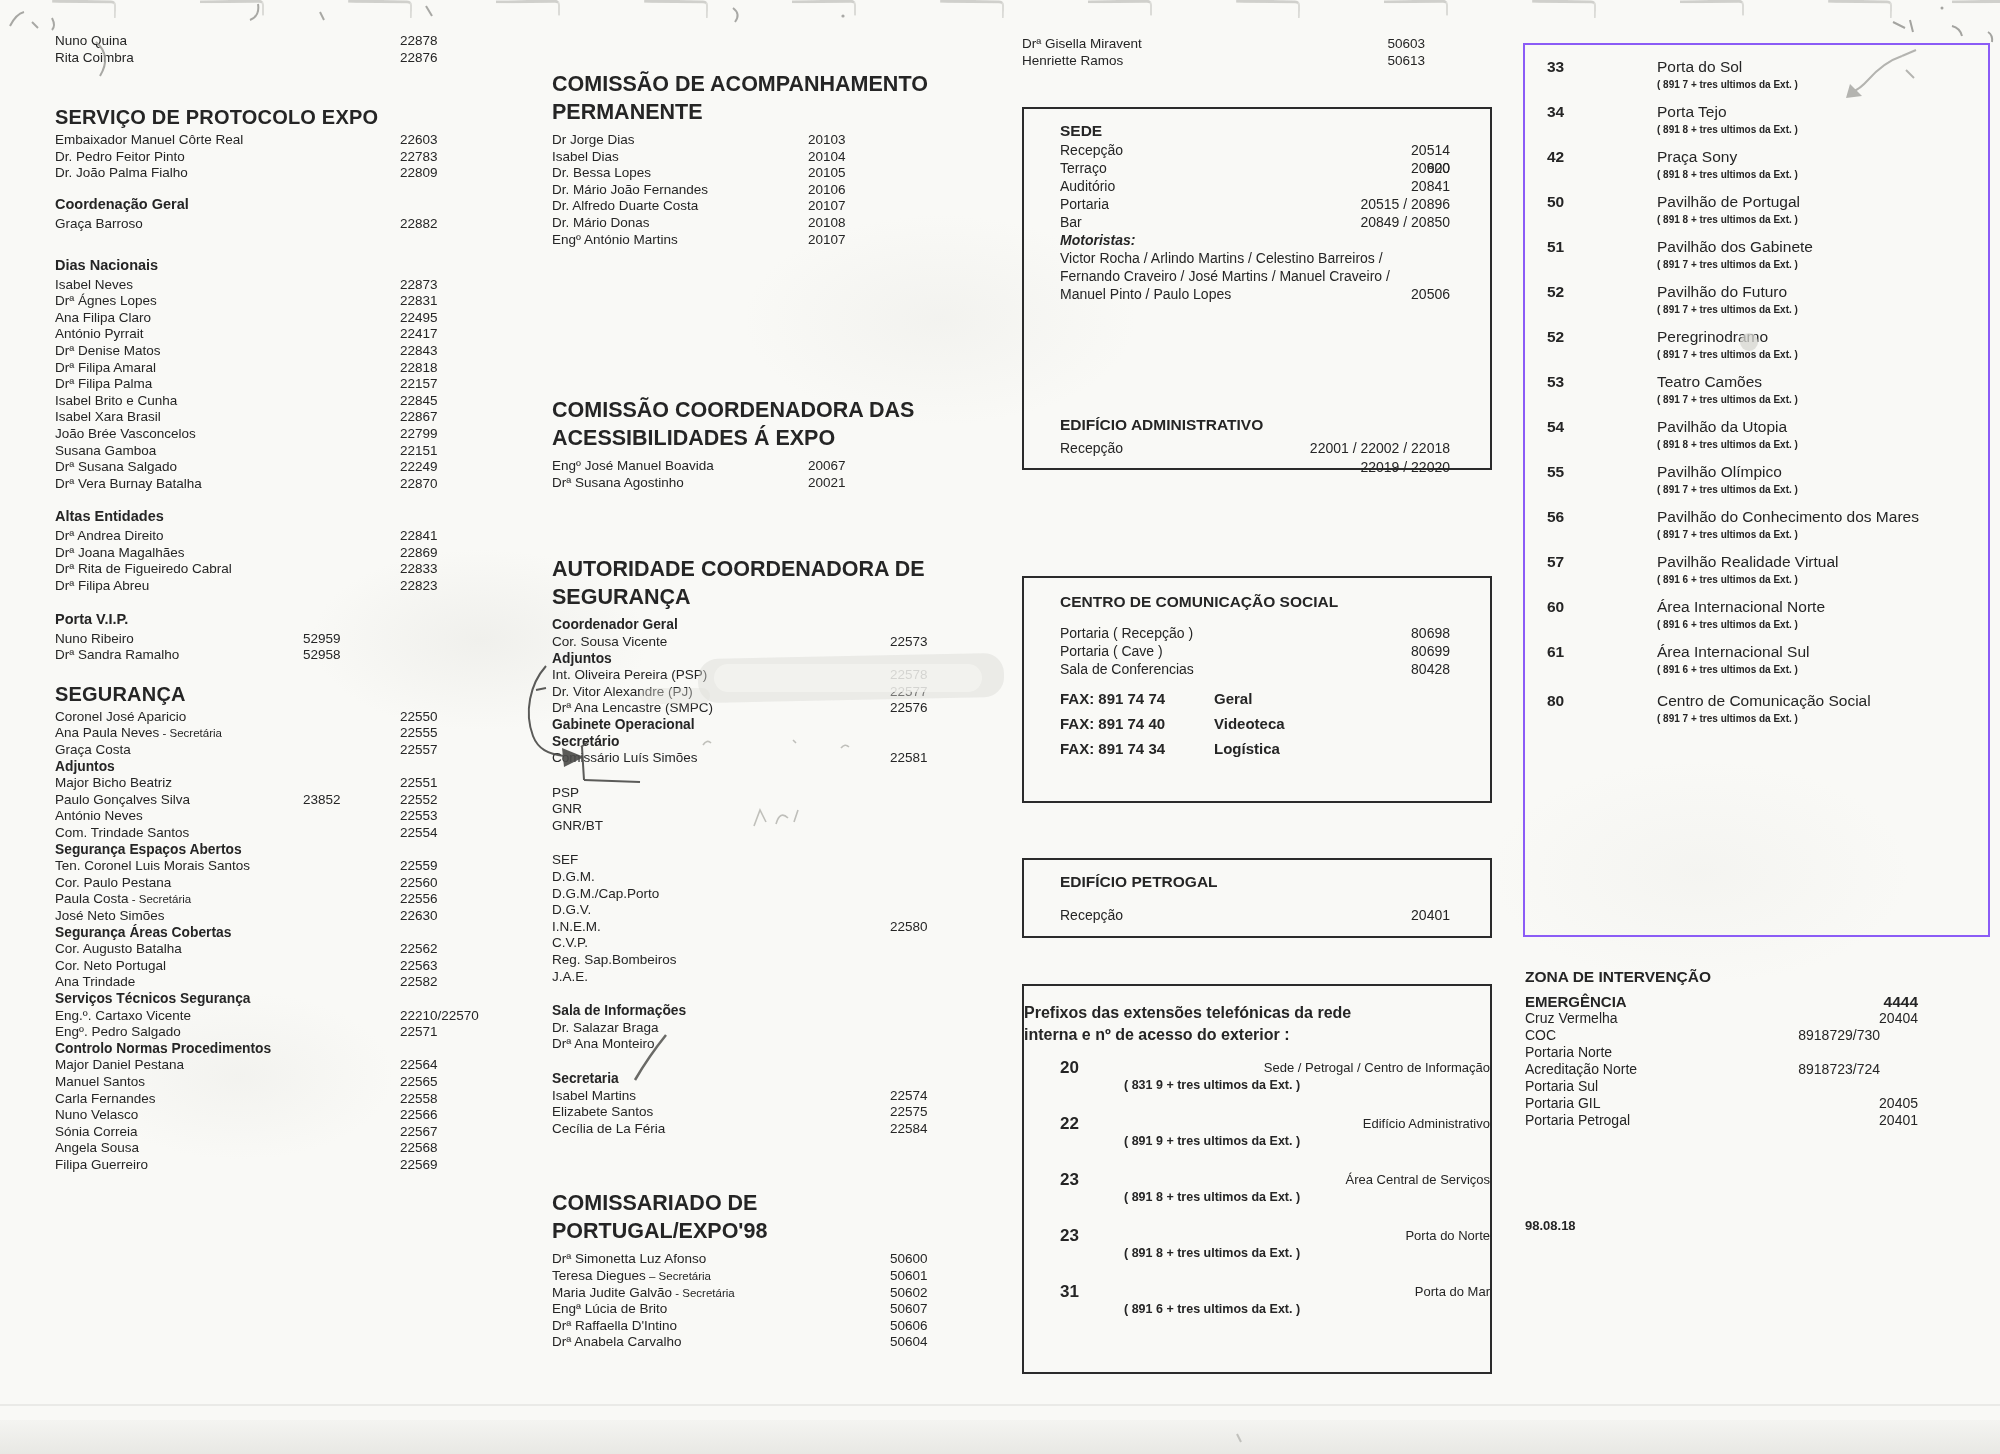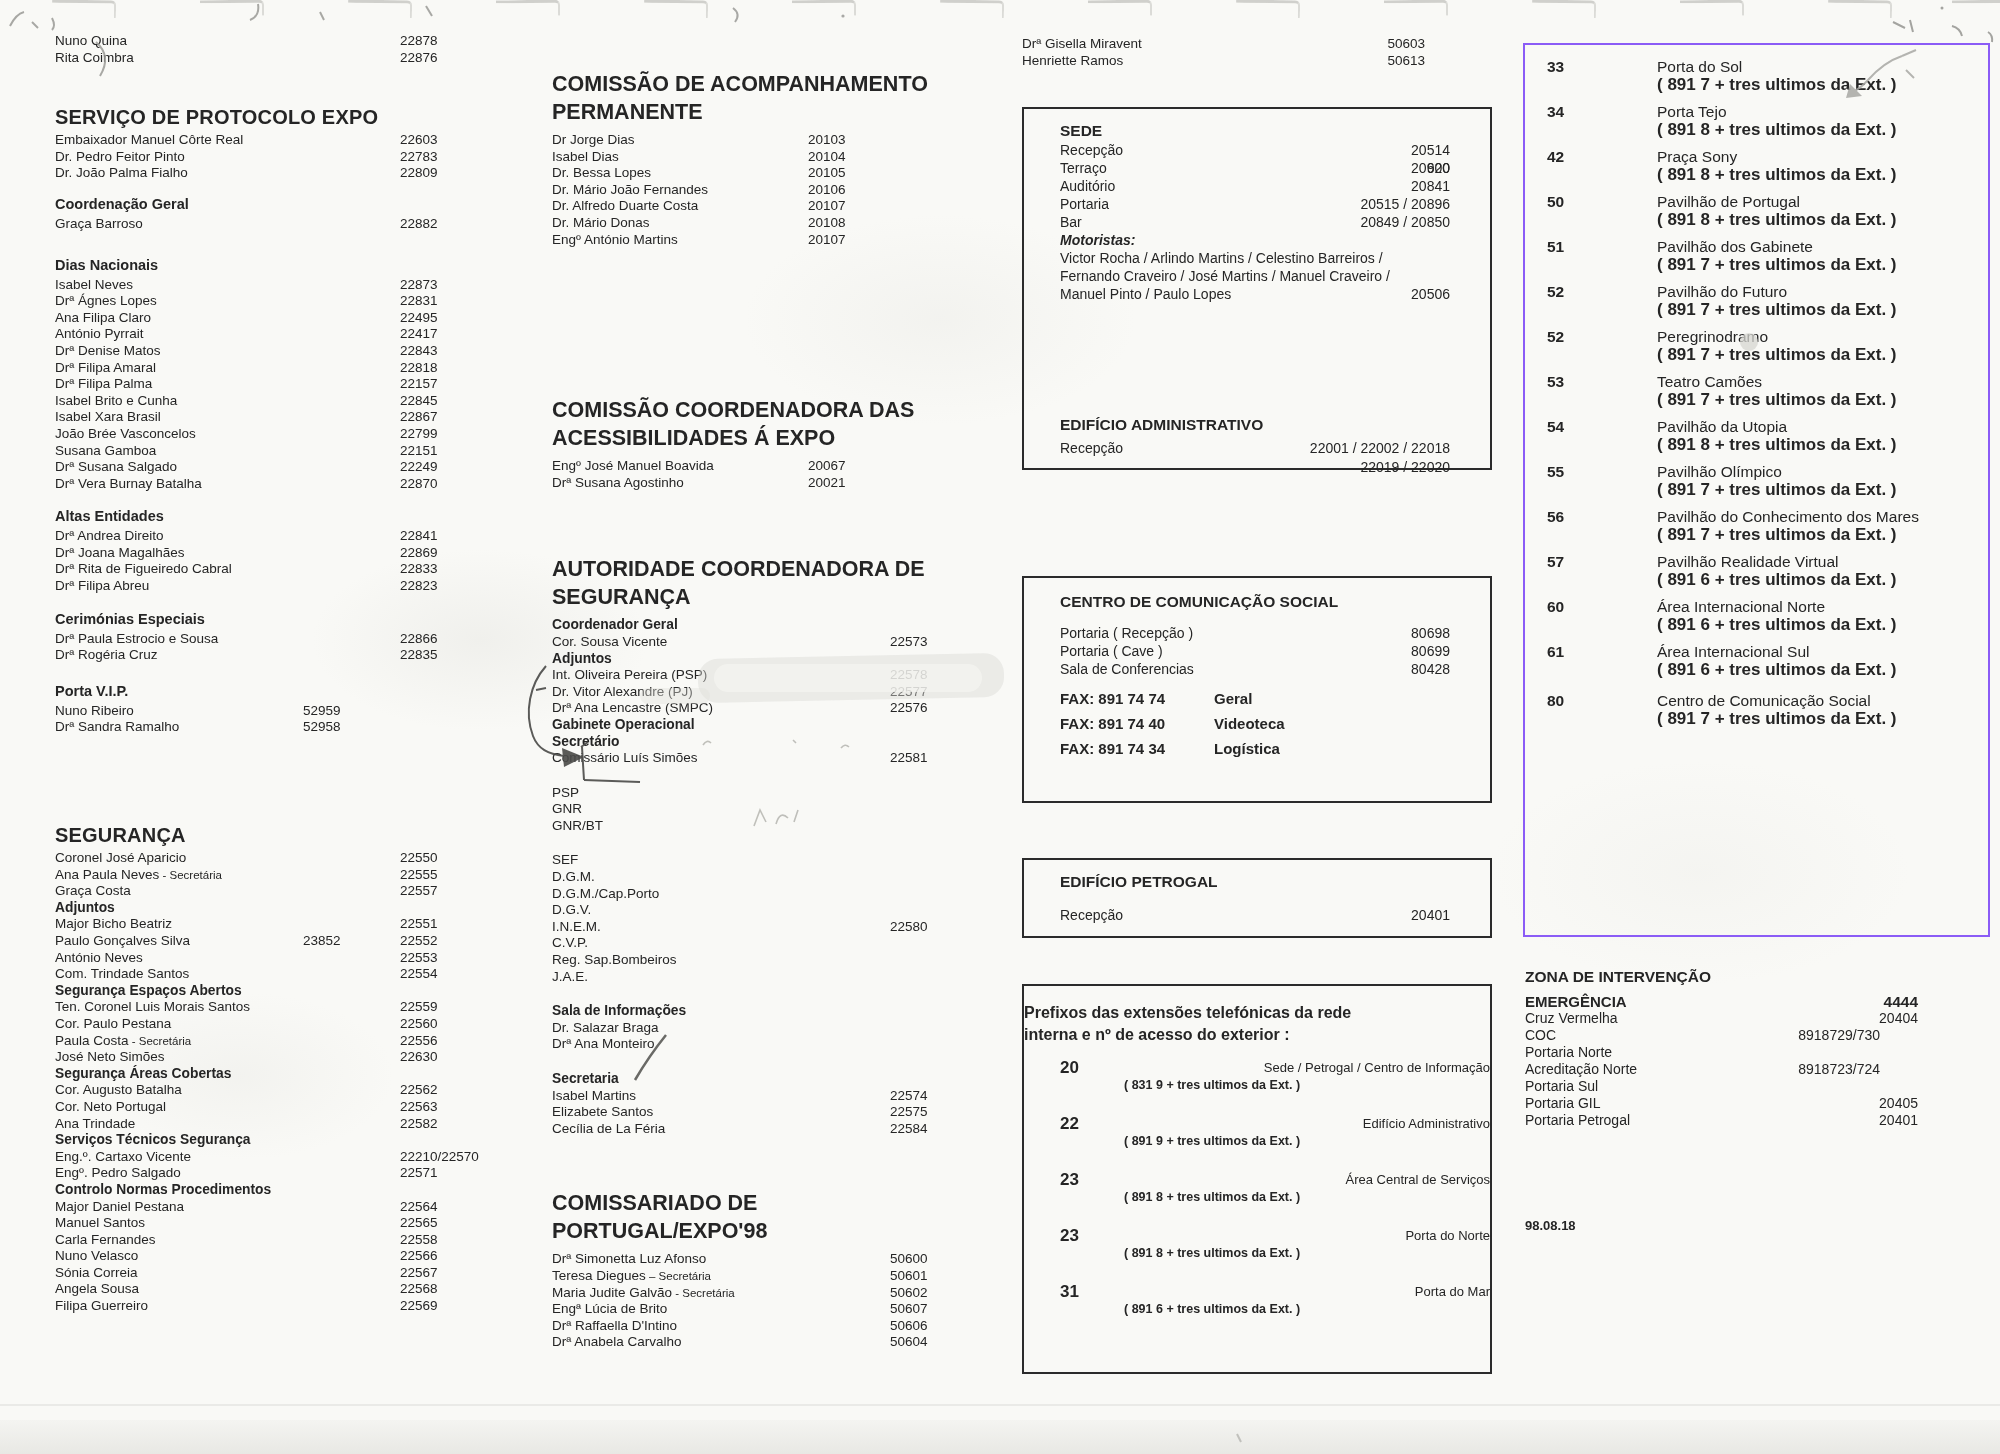--- a/index.html
+++ b/index.html
@@ -72,21 +72,21 @@
   .psub{font-weight:bold;font-size:12.5px;line-height:16px;white-space:nowrap;}
 
   
   .gbox{position:absolute;top:43px;left:0;width:467px;height:894px;border:2px solid #8b5cf6;
         box-sizing:border-box;padding-top:12px;}
   .gitem{position:relative;margin-bottom:9px;}
   .gitem:nth-child(15){margin-top:13px;}
   .gnum{position:absolute;left:22px;font-weight:bold;font-size:15.5px;line-height:19px;}
   .gbody{margin-left:132px;}
   .gname{font-size:15.5px;line-height:19px;white-space:nowrap;}
-  .gsub{font-weight:bold;font-size:17px;line-height:17px;white-space:nowrap;}
+  .gsub{font-weight:bold;font-size:10px;line-height:17px;white-space:nowrap;}
   .zona{position:absolute;top:967px;left:2px;width:393px;}
   .ztitle{font-weight:bold;font-size:15.5px;line-height:20px;margin-bottom:6px;}
   .zrow{position:relative;line-height:17px;font-size:14px;white-space:nowrap;}
   .zrow .e{position:absolute;right:0;top:0;}
   .zrow.ei .e{right:38px;}
   .zrow.zb{font-weight:bold;font-size:15px;}
   .zrow.zb .e{font-size:15.5px;}
   .datestamp{position:absolute;top:1218px;left:2px;font-weight:bold;font-size:13px;}
 
   
@@ -159,27 +159,20 @@
         <div class="row"><span class="n">Drª Vera Burnay Batalha</span><span class="e">22870</span></div>
       </div>
       <div class="block">
         <div class="h">
           <div class="hl">Altas Entidades</div>
         </div>
         <div class="row"><span class="n">Drª Andrea Direito</span><span class="e">22841</span></div>
         <div class="row"><span class="n">Drª Joana Magalhães</span><span class="e">22869</span></div>
         <div class="row"><span class="n">Drª Rita de Figueiredo Cabral</span><span class="e">22833</span></div>
         <div class="row"><span class="n">Drª Filipa Abreu</span><span class="e">22823</span></div>
-      </div>
-      <div class="block">
-        <div class="h">
-          <div class="hl">Cerimónias Especiais</div>
-        </div>
-        <div class="row"><span class="n">Drª Paula Estrocio e Sousa</span><span class="e">22866</span></div>
-        <div class="row"><span class="n">Drª Rogéria Cruz</span><span class="e">22835</span></div>
       </div>
       <div class="block">
         <div class="h">
           <div class="hl">Porta V.I.P.</div>
         </div>
         <div class="row"><span class="n">Nuno Ribeiro</span><span class="m">52959</span></div>
         <div class="row"><span class="n">Drª Sandra Ramalho</span><span class="m">52958</span></div>
       </div>
       <div class="block">
         <div class="h hxl">

